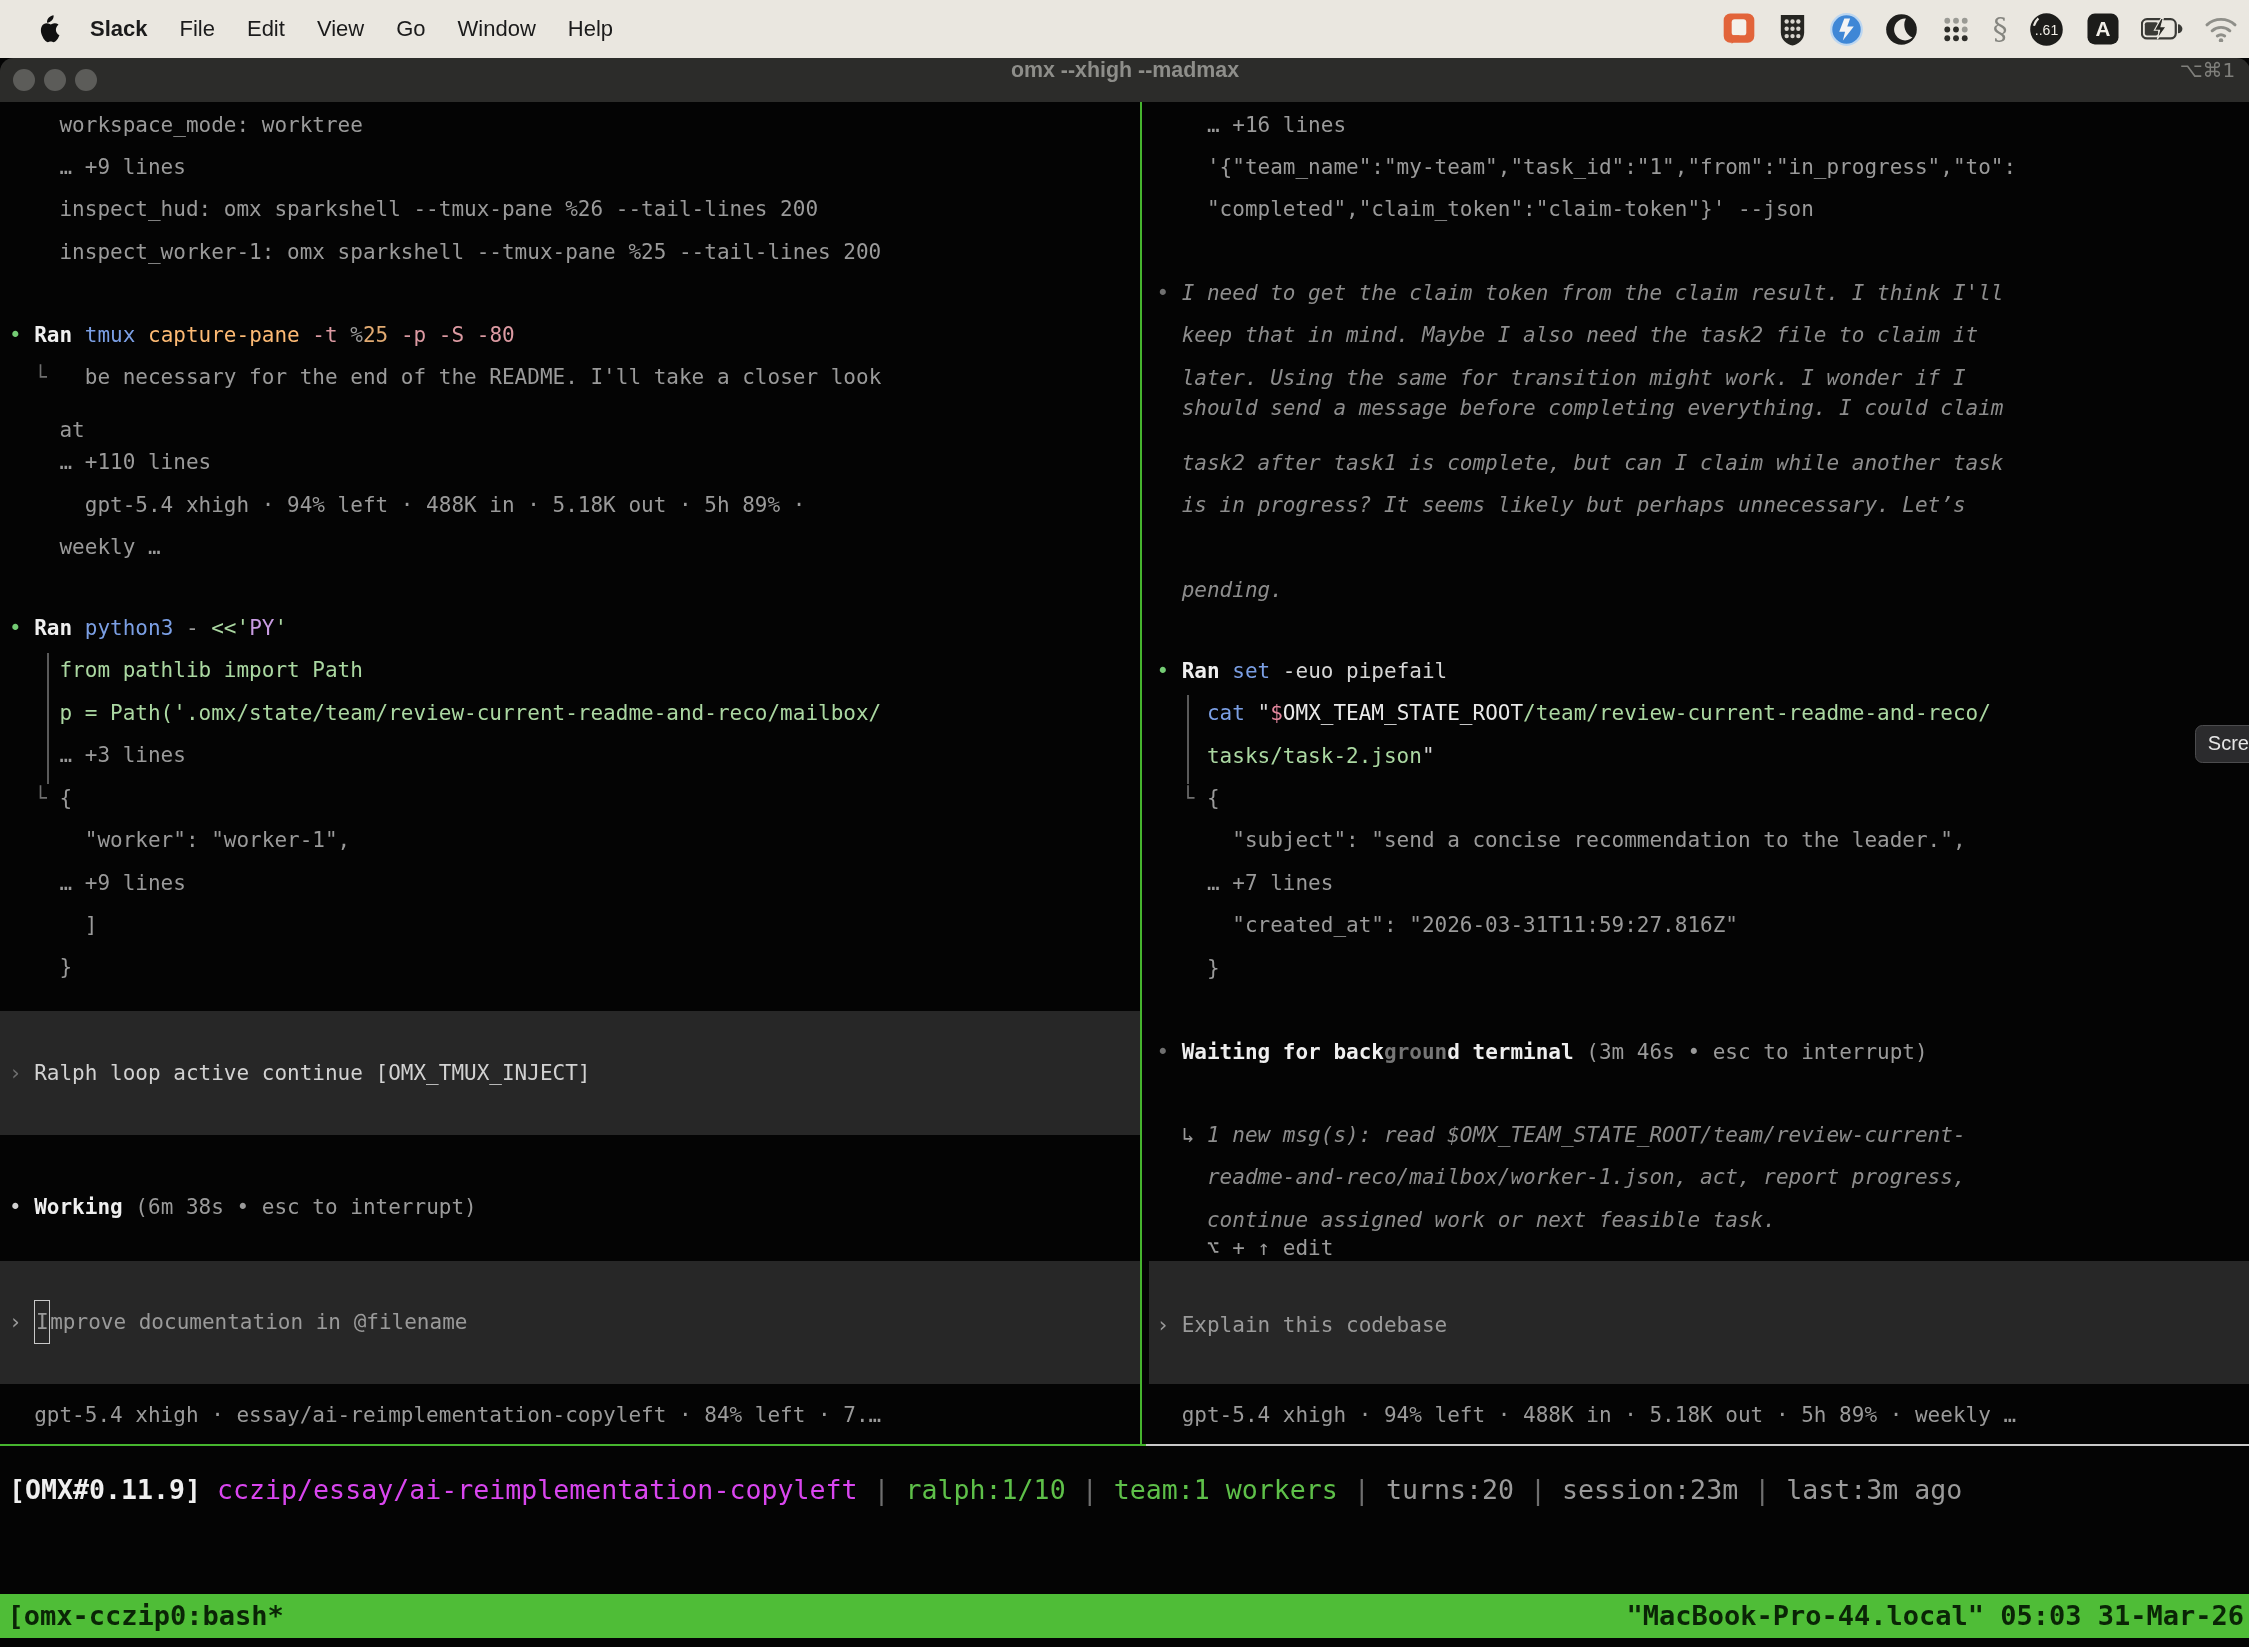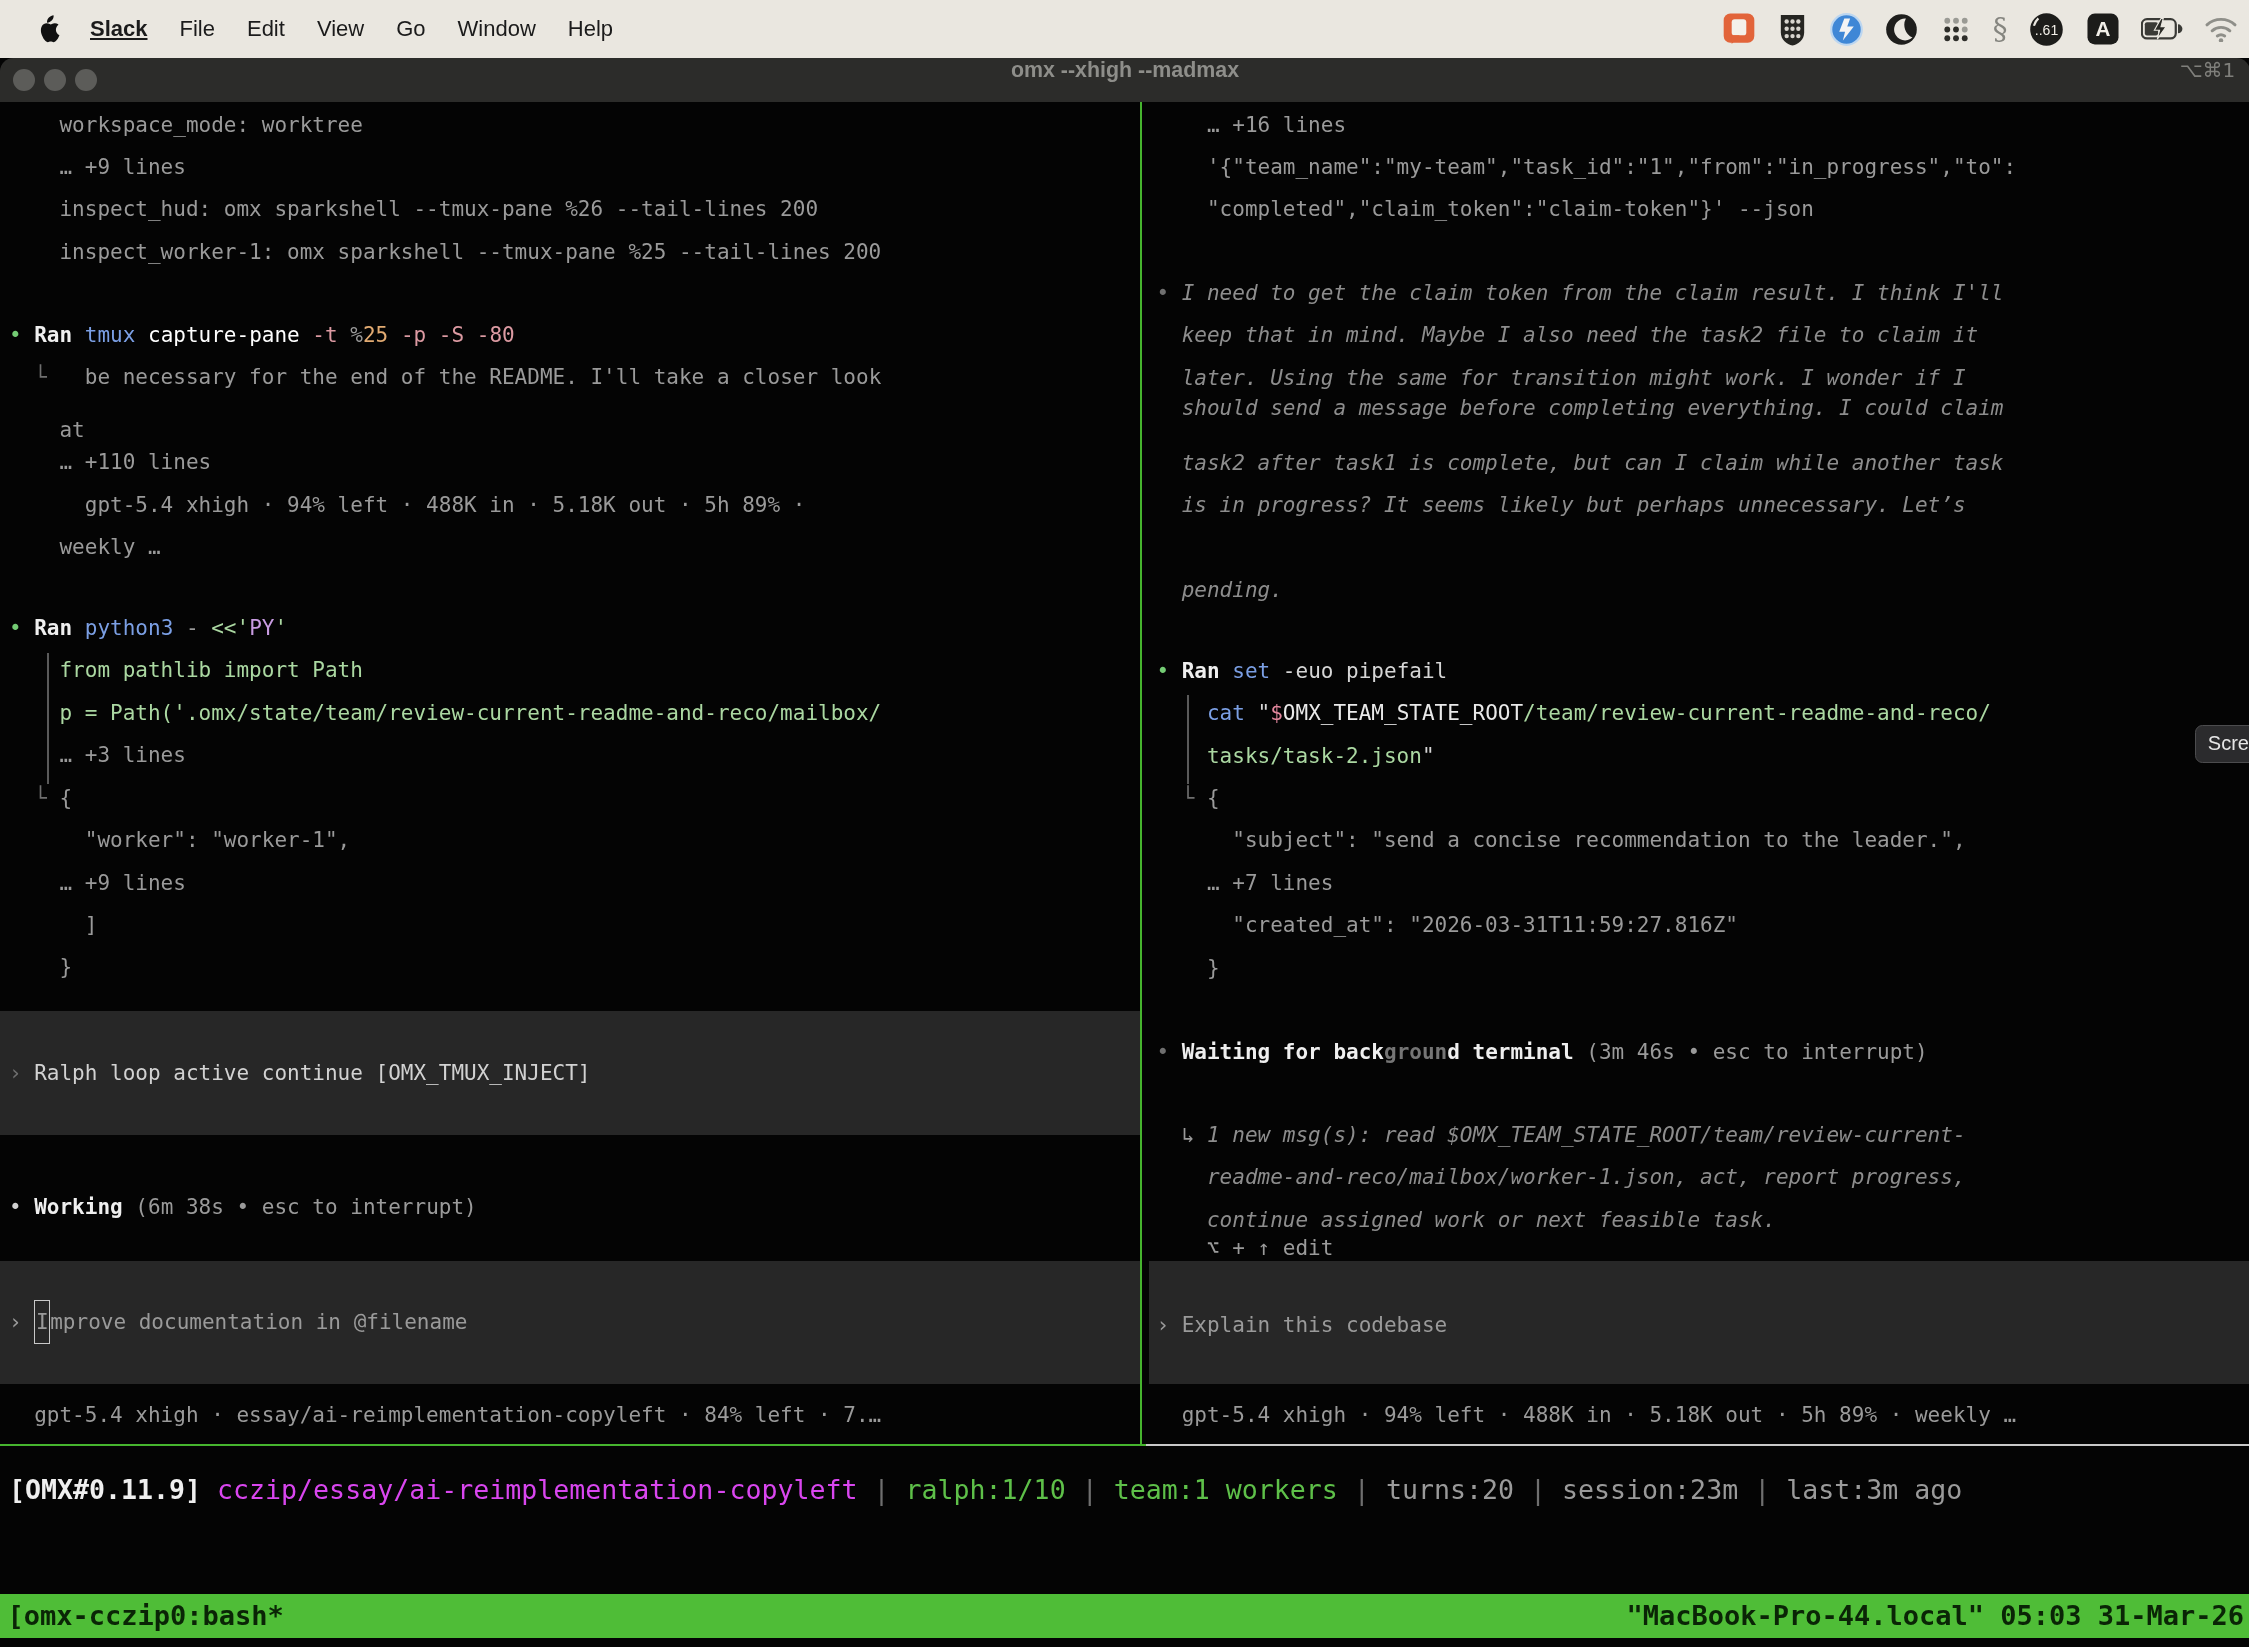--- a/index.html
+++ b/index.html
@@ -5,21 +5,21 @@
   html,body{margin:0;padding:0;background:#000;}
   .screen{position:relative;width:2250px;height:1648px;background:#040404;overflow:hidden;
           font-family:"DejaVu Sans Mono",monospace;}
   
   .menubar{position:absolute;left:0;top:0;width:2250px;height:58px;background:#eae7e0;
            display:flex;align-items:center;font-family:"Liberation Sans",sans-serif;
            font-size:22px;color:#1b1b1b;}
   .menubar .apple{margin-left:37px;width:25px;height:29.5px;}
   .menu-items{display:flex;align-items:center;gap:32px;margin-left:28px;}
   .menu-item{white-space:nowrap;}
-  .menu-item.first{font-weight:bold;text-decoration:underline;}
+  .menu-item.first{font-weight:bold;}
   .statusicons{position:absolute;right:11.8px;top:0;height:58px;display:flex;align-items:center;gap:20.7px;}
   .sic{display:flex;align-items:center;justify-content:center;}
   
   .titlebar{position:absolute;left:0;top:58px;width:2250px;height:44px;background:#2c2c2a;
             border-radius:13.3px 13.3px 0 0;}
   .tl{position:absolute;top:11px;width:22px;height:22px;border-radius:50%;background:#5c5c59;}
   .tl.c1{left:13.3px}.tl.c2{left:44px}.tl.c3{left:75px}
   .wtitle{position:absolute;left:0;right:0;top:0;height:44px;line-height:44px;text-align:center;
           color:#8e8e8a;font:700 21.4px "Liberation Sans",sans-serif;}
   .whint{position:absolute;right:14.8px;top:0;height:44px;line-height:44px;color:#7f7f7b;
@@ -33,21 +33,21 @@
   .pane.right .tline{padding-left:7.4px;}
   .band{position:absolute;left:0;right:0;background:#272727;}
   .guide{position:absolute;width:1.5px;background:#5a5a5a;}
   .divider{position:absolute;left:1140px;top:102px;width:2.2px;height:1344px;background:#46b42e;}
   .hborder-l{position:absolute;left:0;top:1444px;width:1146px;height:2.2px;background:#46b42e;}
   .hborder-r{position:absolute;left:1146px;top:1444px;width:1104px;height:2.2px;background:#c9c9c9;}
   
   .s-g{color:#9a9a9a}.s-dg{color:#6f6f6f}.s-lw{color:#d6d6d6}
   .s-w{color:#efefef;font-weight:bold}.s-ww{color:#757575;font-weight:bold}
   .s-wv{color:#e9e9e9}
-  .s-b{color:#7b9fe4}.s-pw{color:#ffffff}.s-pk{color:#dc9aa2}.s-pkd{color:#e2879d}
+  .s-b{color:#7b9fe4}.s-pw{color:#fdba74}.s-pk{color:#dc9aa2}.s-pkd{color:#e2879d}
   .s-or{color:#e2ab72}.s-gc{color:#abd8a2}.s-vi{color:#c89be1}
   .s-te{color:#d946ef}.s-gn{color:#5ec049}.s-gb{color:#74cc74}
   .s-rb{color:#d2d2d2}
   .s-it{color:#8d8d8d;font-style:italic}
   .s-cur{display:inline-block;border:1.5px solid #c8c8c8;margin:-1.5px 0;padding:0 0.7px;color:#9a9a9a;}
   
   .omxline{position:absolute;left:0;top:1469px;padding-left:8.9px;white-space:pre;
            font-size:26.6px;line-height:42px;}
   
   .tmuxbar{position:absolute;left:0;top:1594px;width:2250px;height:44px;background:#4fbd37;

